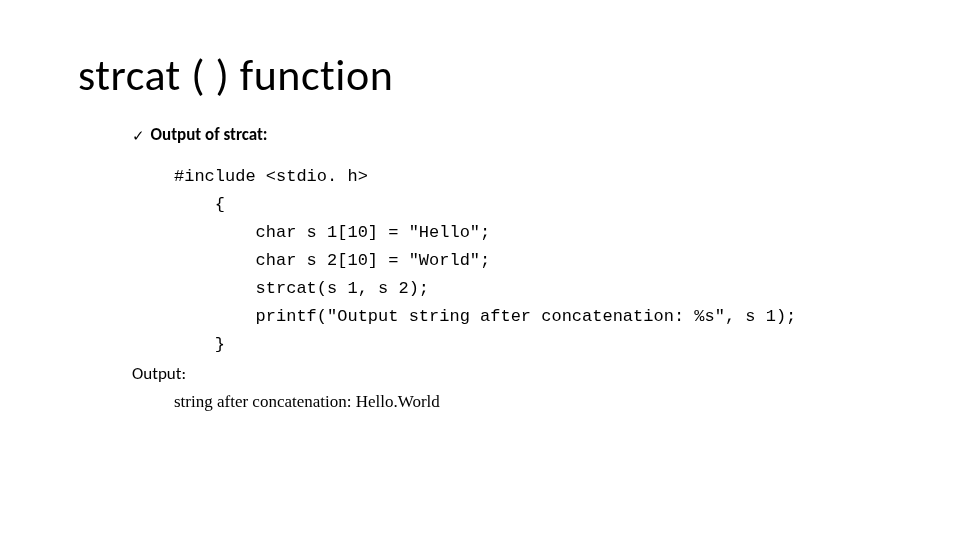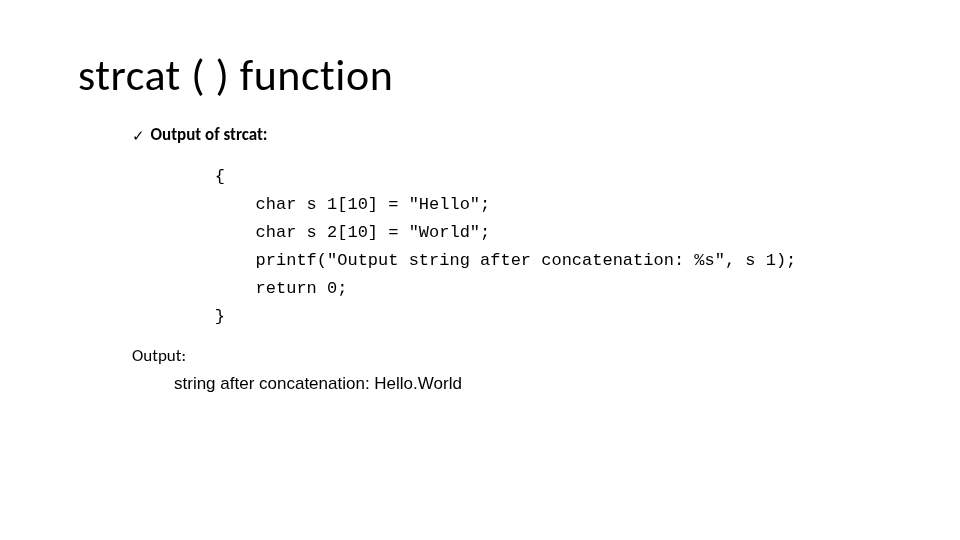--- a/index.html
+++ b/index.html
@@ -45,40 +45,40 @@
     font-family: Consolas, "Courier New", monospace;
     font-size: 17px;
     line-height: 1.65;
     white-space: pre;
     margin-left: 96px;
   }
   .output-label {
     font-family: Calibri, "Segoe UI", Arial, sans-serif;
     font-size: 17px;
     margin-left: 54px;
-    margin-top: 14px;
+    margin-top: 4px;
   }
   .output-line {
-    font-family: Liberation Sans, sans-serif;
+    font-family: Liberation Serif, serif;
     font-size: 17px;
     margin-left: 96px;
     margin-top: 8px;
   }
 </style>
 </head>
 <body>
 
 <div class="slide">
 
   <h1 class="title">strcat ( ) function</h1>
 
   <div class="bullet-row">
     <span class="check-icon">✓</span>
     <span class="bullet-text">Output of strcat:</span>
   </div>
 
-  <div class="code-block"><div>    {</div><div>        char s 1[10] = "Hello";</div><div>        char s 2[10] = "World";</div><div>        printf("Output string after concatenation: %s", s 1);</div><div>        return 0;</div><div>    }</div></div>
+  <div class="code-block"><div>#include &lt;stdio. h&gt;</div><div>    {</div><div>        char s 1[10] = "Hello";</div><div>        char s 2[10] = "World";</div><div>        strcat(s 1, s 2);</div><div>        printf("Output string after concatenation: %s", s 1);</div><div>    }</div></div>
 
   <div class="output-label">Output:</div>
 
   <div class="output-line">string after concatenation: Hello.World</div>
 
 </div>
 
 </body></html>

